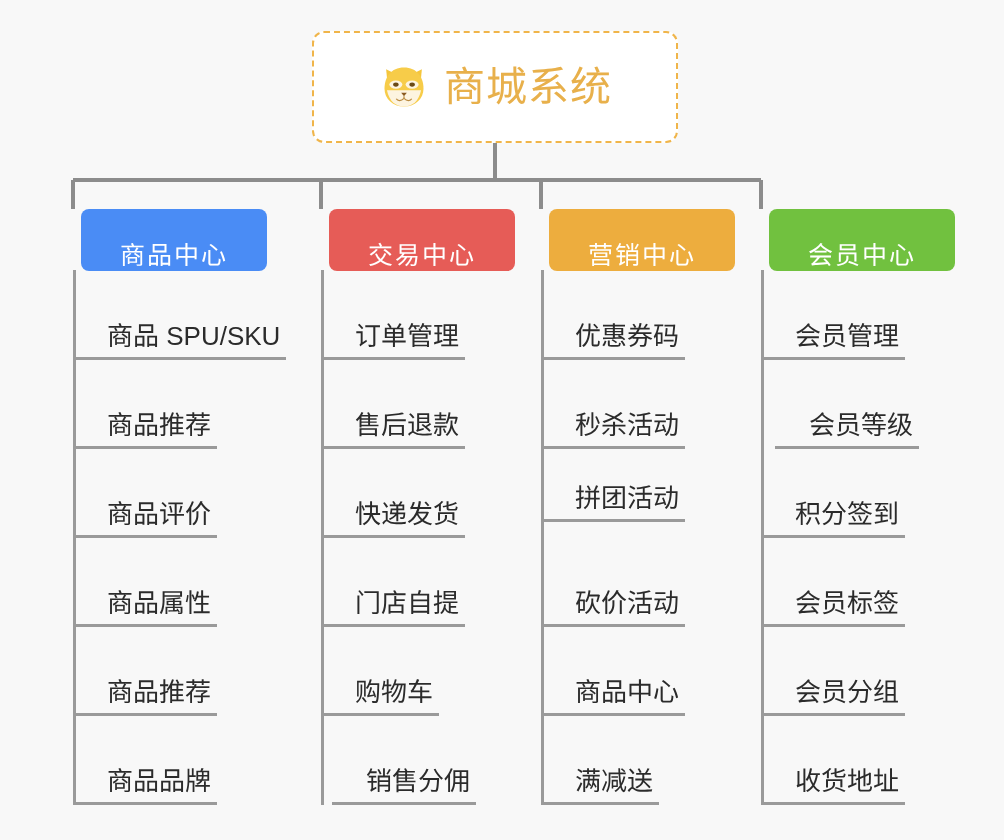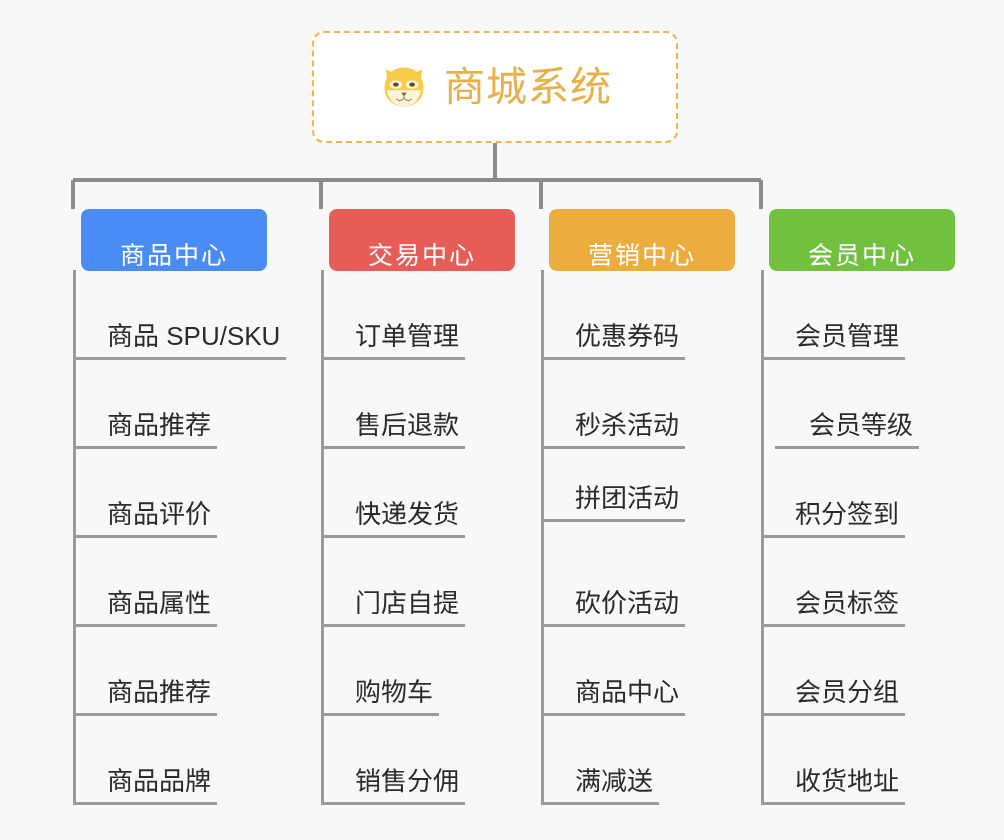--- a/index.html
+++ b/index.html
@@ -187,21 +187,21 @@
         </div>
         <div class="leaf-item" style="top: 178px;">
           <span class="leaf-label">快递发货</span>
         </div>
         <div class="leaf-item" style="top: 267px;">
           <span class="leaf-label">门店自提</span>
         </div>
         <div class="leaf-item" style="top: 356px;">
           <span class="leaf-label">购物车</span>
         </div>
-        <div class="leaf-item" style="top: 445px;">
+        <div class="leaf-item" style="top: 445px; padding-left: 11px;">
           <span class="leaf-label">销售分佣</span>
         </div>
       </div>
       <div class="category-box" style="left: 525px; top: 209px; width: 186px; background: rgb(237, 173, 62);">
         <span>营销中心</span>
       </div>
       <div class="leaf-column" style="left: 541px;">
         <div class="leaf-spine" style="height: 535px;"></div>
         <div class="leaf-item" style="top: 0px;">
           <span class="leaf-label">优惠券码</span>

